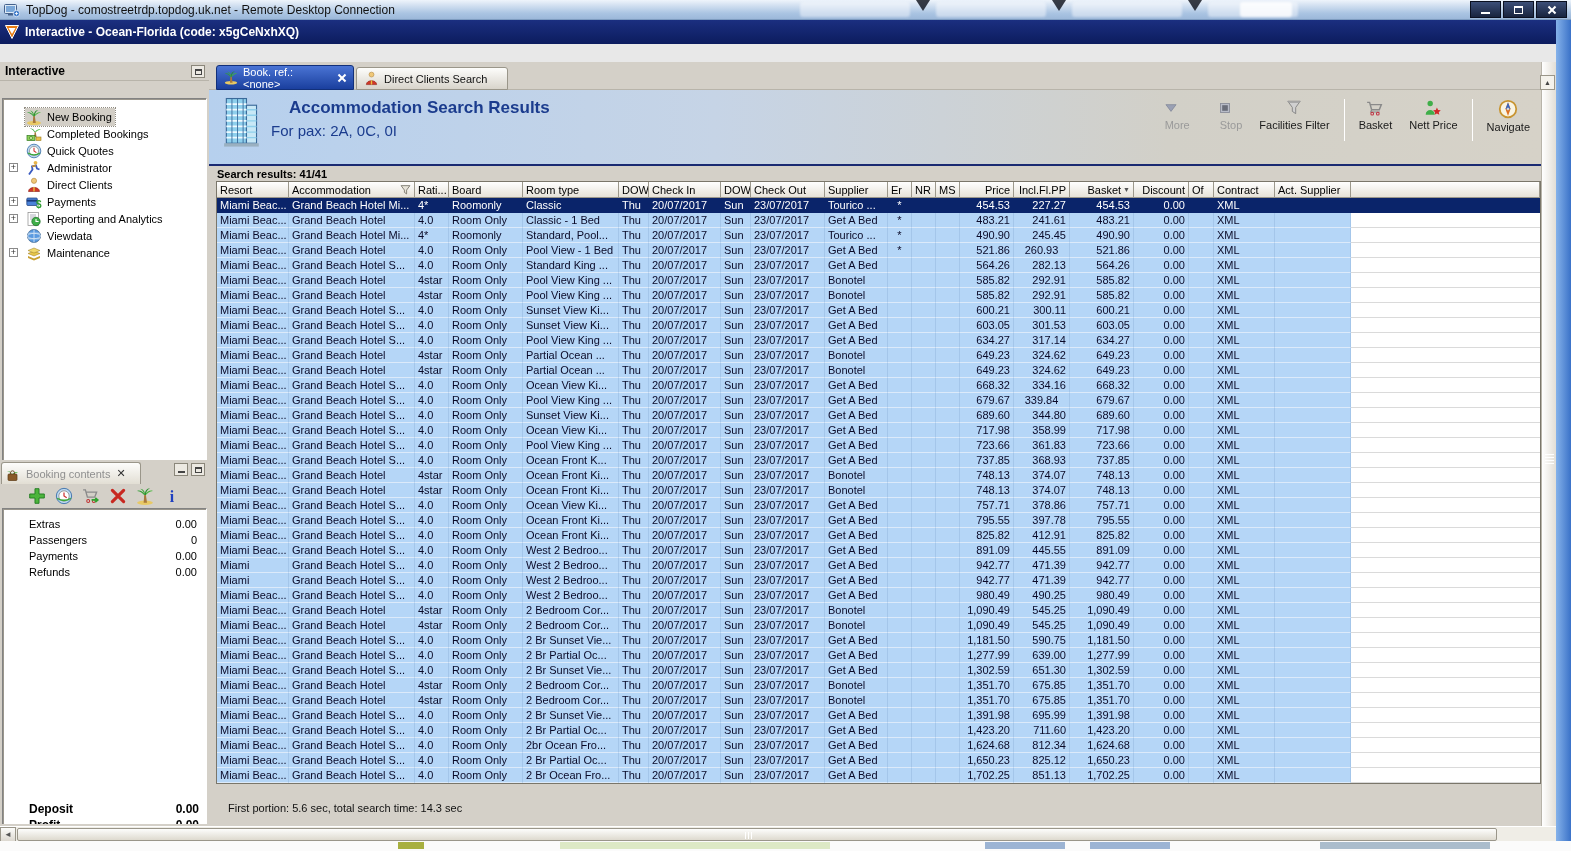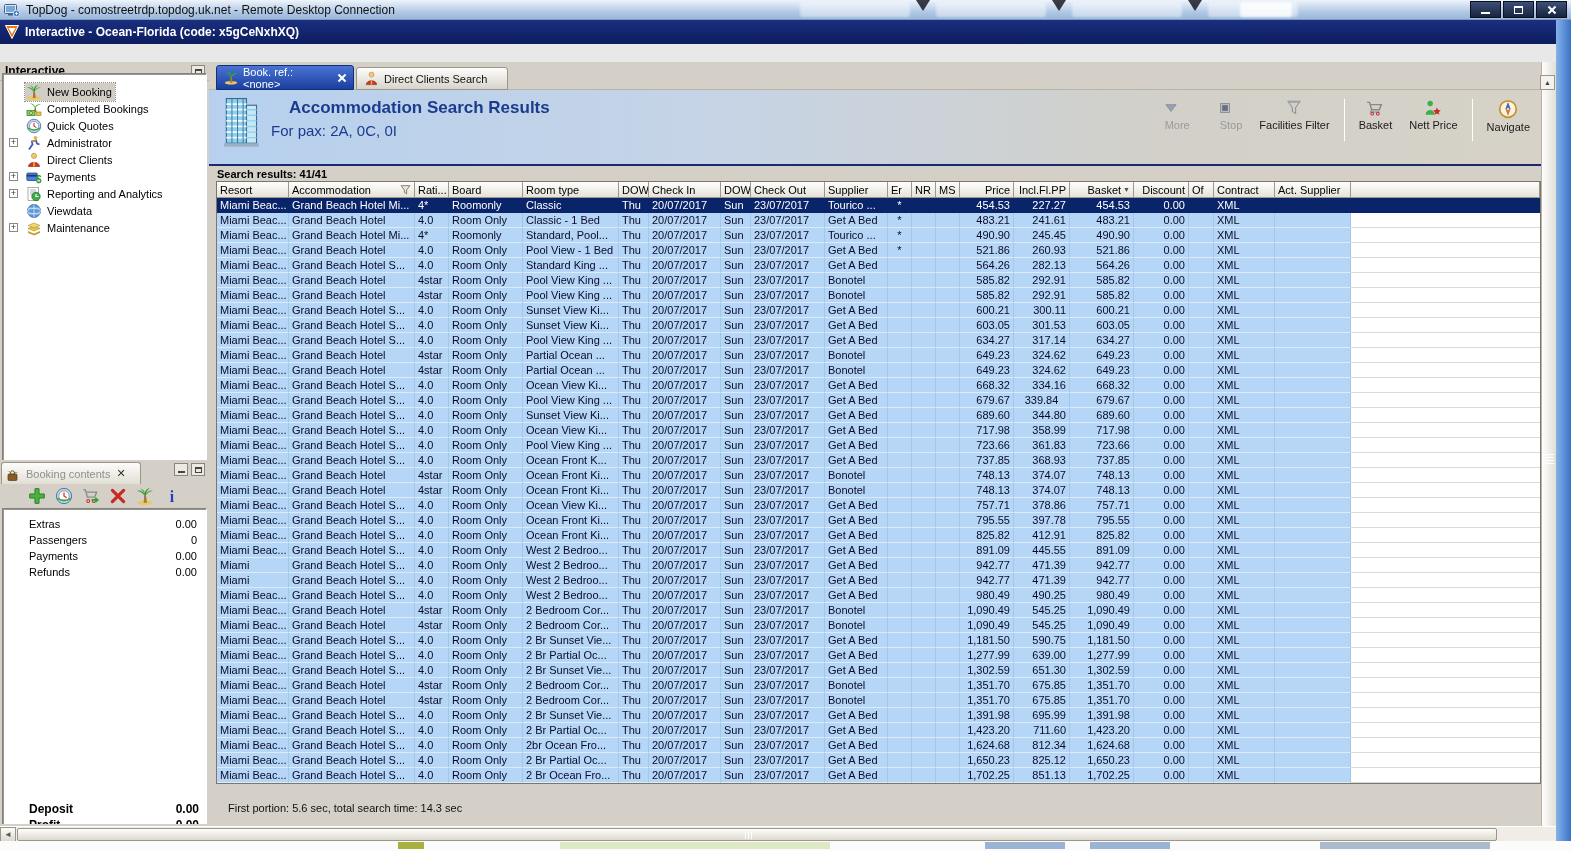--- a/index.html
+++ b/index.html
@@ -39,21 +39,21 @@
 
   
   .sidebar { position:absolute; left:0; top:62px; width:209px; height:764px; background:#d4d0c8; }
   .sidebar-header { position:absolute; left:0; top:0; width:209px; height:19px;
     display:flex; align-items:center; border-bottom:1px solid #b8b4aa; }
   .sidebar-title { font-weight:bold; font-size:12px; margin-left:5px; }
   .panel-box-btn { position:absolute; right:4px; top:3px; width:14px; height:13px;
     background:#ece9e2; border:1px solid #8a867a; display:flex; align-items:center; justify-content:center; }
   .pb-sq { width:7px; height:6px; border:1px solid #444; border-top-width:2px; }
   .pb-min { width:7px; height:2px; background:#444; margin-top:5px; }
-  .tree-panel { position:absolute; left:2px; top:11px; width:205px; height:460px;
+  .tree-panel { position:absolute; left:2px; top:36px; width:205px; height:460px;
     background:#fff; border:1px solid #828282; border-right-color:#fff; border-bottom-color:#fff;
     box-shadow:inset 1px 1px 0 #9a968c; padding-top:9px; overflow:hidden; }
   .tree-item { display:flex; align-items:center; height:17px; padding-left:6px; cursor:default; }
   .expander { width:9px; height:9px; flex:0 0 9px; margin-right:7px; border:1px solid #8a8a8a;
     background:#fff; font-size:9px; line-height:7px; text-align:center; color:#333; }
   .expander.empty { border:none; background:none; }
   .ti-inner { display:flex; align-items:center; gap:5px; padding:1px 3px 1px 1px; }
   .tree-item.sel .ti-inner { background:#d2cec6; outline:1px dotted #908c82; }
   .icn { display:inline-flex; align-items:center; justify-content:center; }
   .icn svg { width:100%; height:100%; }
@@ -681,21 +681,21 @@
             <div class="tcell a-left" style="width: 96px;">Pool View - 1 Bed</div>
             <div class="tcell a-left" style="width: 30px;">Thu</div>
             <div class="tcell a-left" style="width: 72px;">20/07/2017</div>
             <div class="tcell a-left" style="width: 30px;">Sun</div>
             <div class="tcell a-left" style="width: 74px;">23/07/2017</div>
             <div class="tcell a-left" style="width: 63px;">Get A Bed</div>
             <div class="tcell a-center" style="width: 24px;">*</div>
             <div class="tcell a-left" style="width: 24px;"></div>
             <div class="tcell a-left" style="width: 24px;"></div>
             <div class="tcell a-right" style="width: 54px;">521.86</div>
-            <div class="tcell a-right" style="width: 56px;">260.93</div>
+            <div class="tcell a-right" style="width: 56px; text-align: center;">260.93</div>
             <div class="tcell a-right" style="width: 64px;">521.86</div>
             <div class="tcell a-right" style="width: 55px;">0.00</div>
             <div class="tcell a-left" style="width: 25px;"></div>
             <div class="tcell a-left" style="width: 61px;">XML</div>
             <div class="tcell a-left" style="width: 76px;"></div>
             <div class="tcell fill"></div>
           </div>
           <div class="trow">
             <div class="tcell a-left" style="width: 72px;">Miami Beac...</div>
             <div class="tcell a-left" style="width: 126px;">Grand Beach Hotel S...</div>

